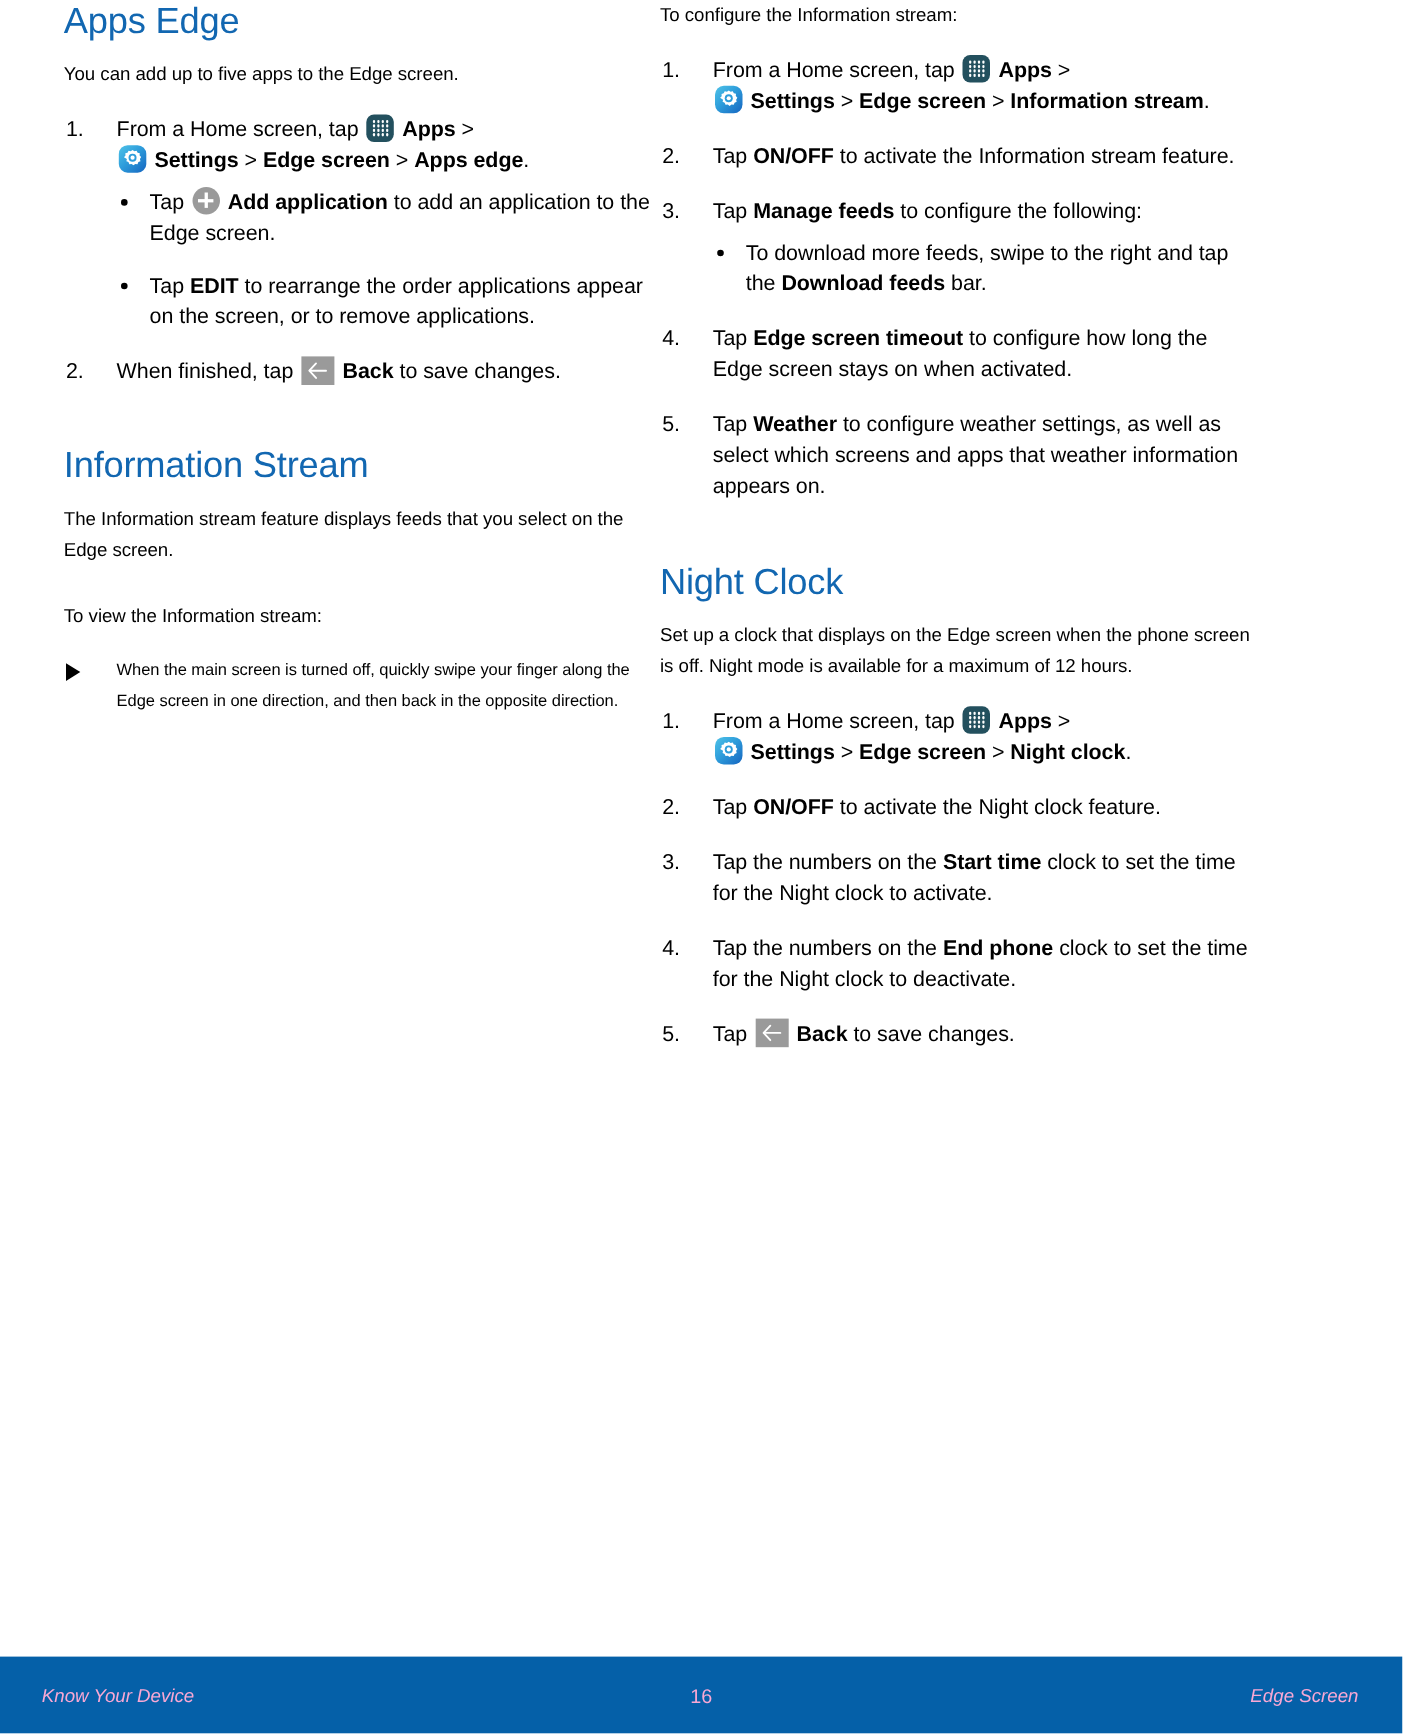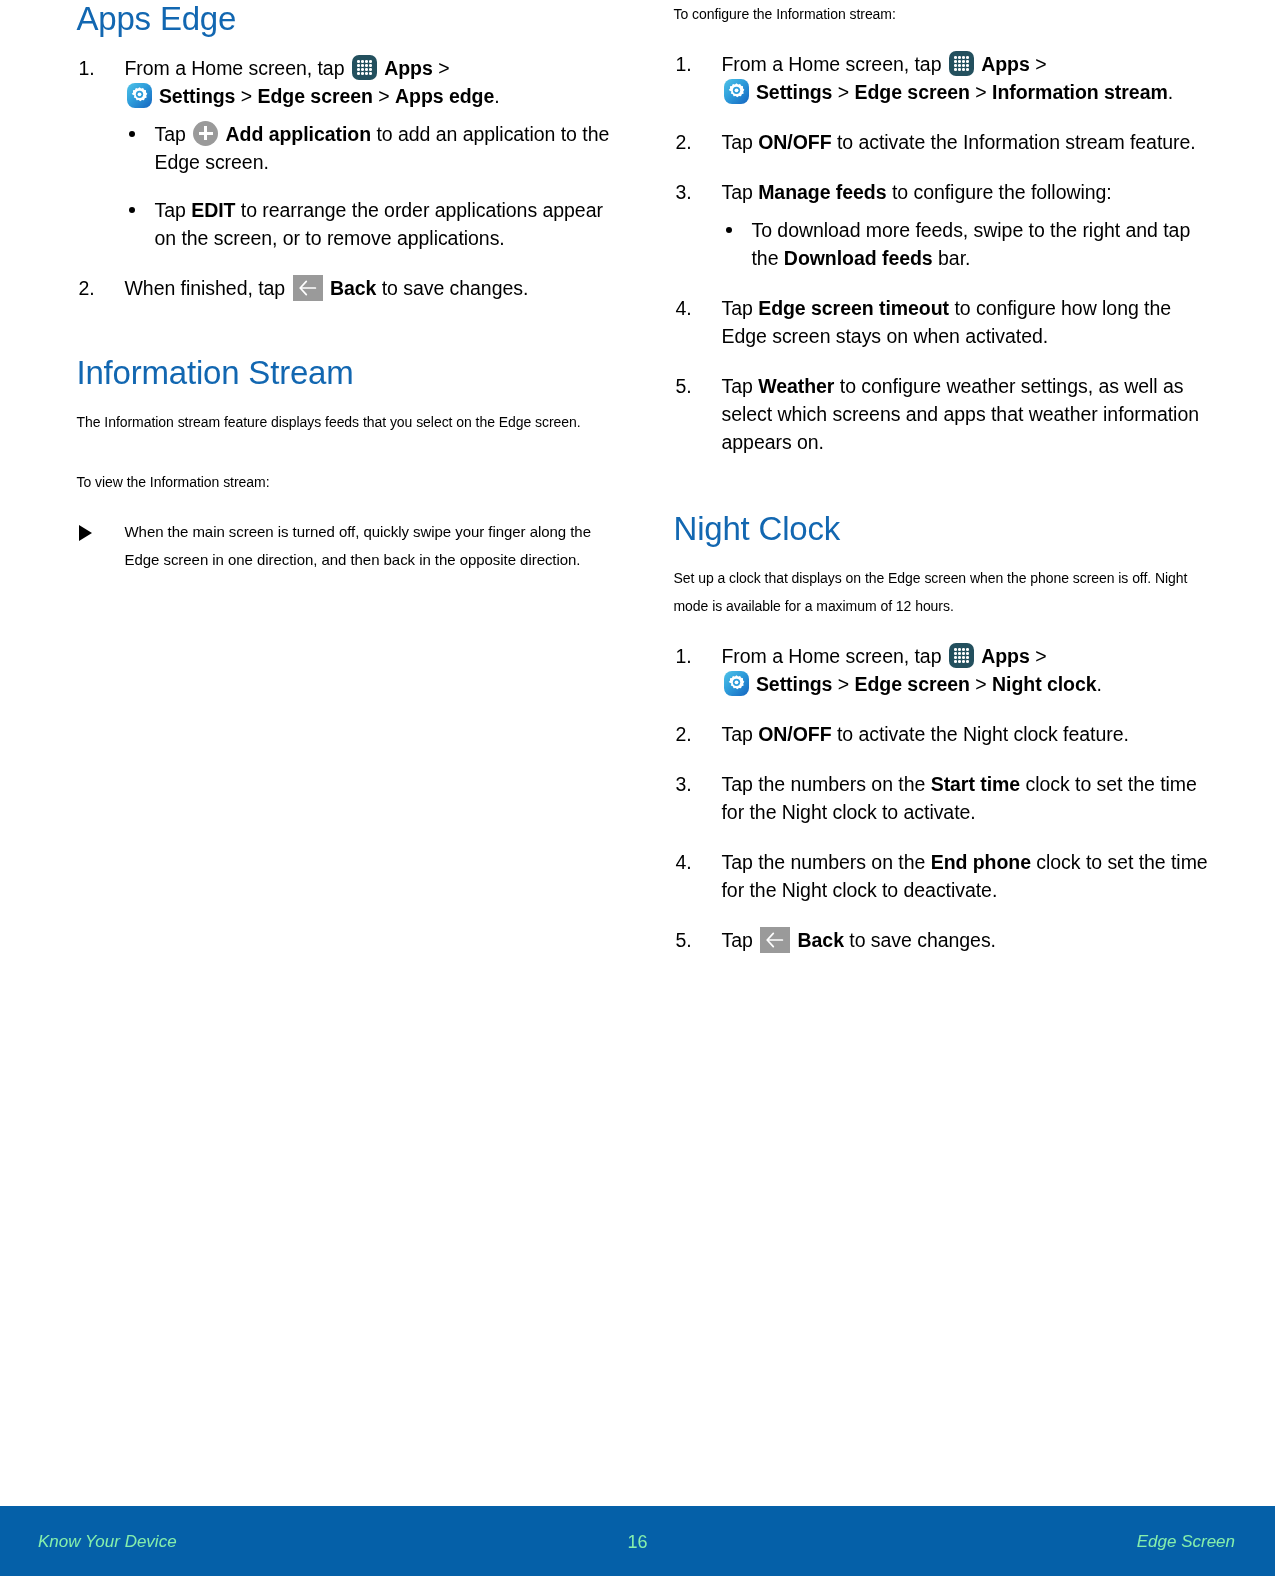--- a/index.html
+++ b/index.html
@@ -16,40 +16,38 @@
   }
 
   .page {
     position: absolute;
     left: 0; top: 0;
     width: 1275px; height: 1576px;
   }
 
   .columns {
     position: absolute;
-    left: 76px; top: 0px;
+    left: 58px; top: 0px;
     width: 1140px;
     display: flex;
-    gap: 55px;
-    justify-content: center;
   }
   .col { width: 542px; }
 
   h1.section {
     color: #1267b1;
     font-size: 33px;
     font-weight: 400;
     margin: 0 0 16px 0;
     line-height: 1.15;
     letter-spacing: -0.2px;
   }
   .col-right h1.section { margin-top: 0; }
 
   p.body {
-    font-size: 14px;
+    font-size: 17px;
     line-height: 28px;
     margin: 0 0 22px 0;
     letter-spacing: -0.05px;
   }
 
   .spacer-sm { height: 10px; }
 
   
   ol.steps { list-style: none; margin: 0; padding: 0; }
   ol.steps > li {
@@ -173,21 +171,21 @@
   
   .footer {
     position: absolute;
     left: 0; top: 1506px;
     width: 1275px; height: 70px;
     background: #0560a8;
   }
   .footer .ftxt {
     position: absolute;
     top: 26px;
-    color: #86efac;
+    color: #f9a8d4;
     font-size: 17px;
     font-style: italic;
     line-height: 20px;
   }
   .footer .f-left  { left: 38px; }
   .footer .f-page  {
     left: 0; width: 1275px;
     text-align: center;
     font-style: normal;
     font-size: 18px;
@@ -198,20 +196,21 @@
 <body>
 
 <div class="page">
 
   <div class="columns">
 
     <div class="col col-left">
 
       <h1 class="section">Apps Edge</h1>
 
+      <p class="body">You can add up to five apps to the Edge screen.</p>
 
       <ol class="steps">
         <li>
           <span class="num">1.</span>
           <span>From a Home screen, tap</span>
           <span class="ico ico-apps">
             <span class="grid">
                 <i></i>
                 <i></i>
                 <i></i>

